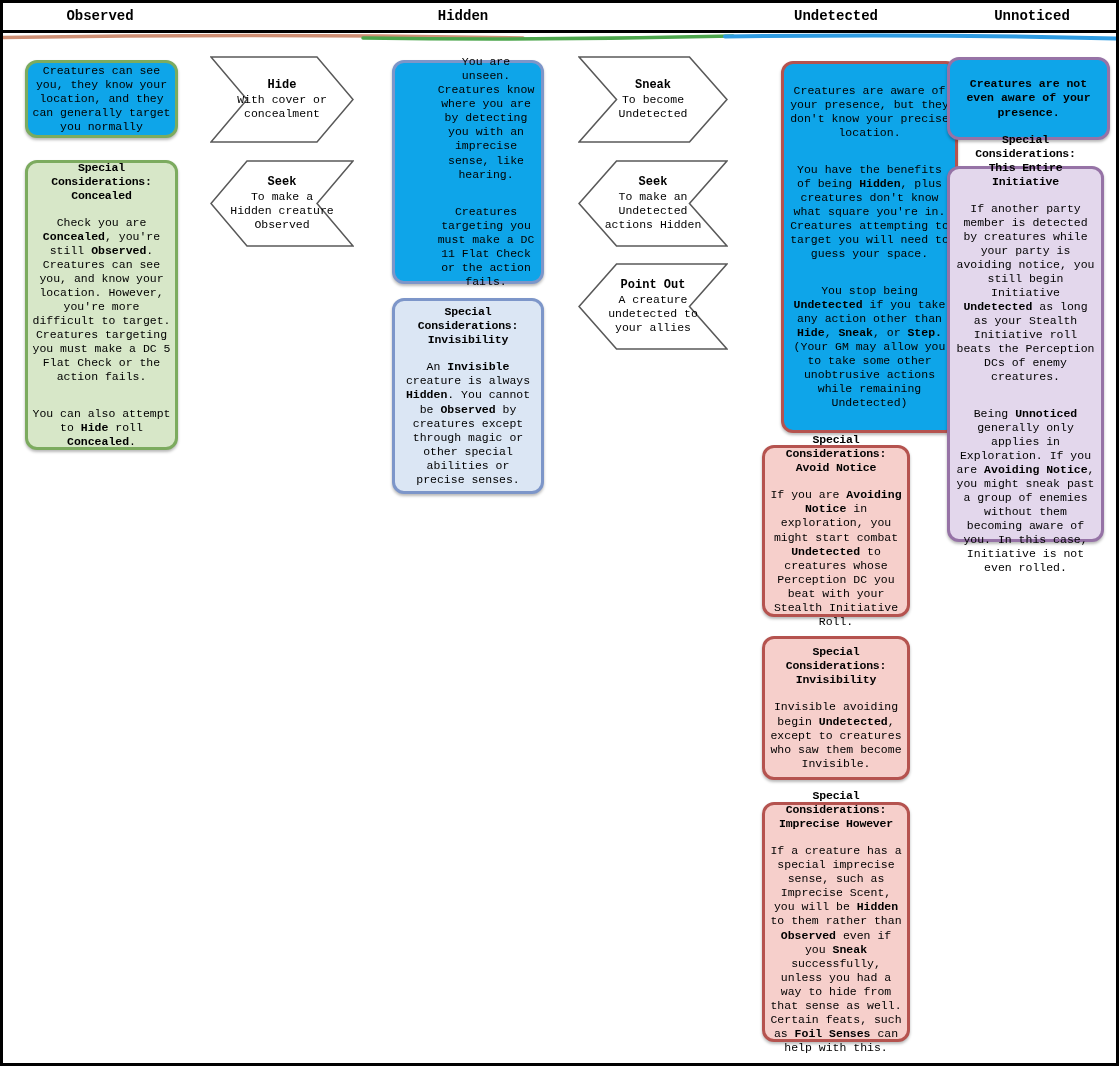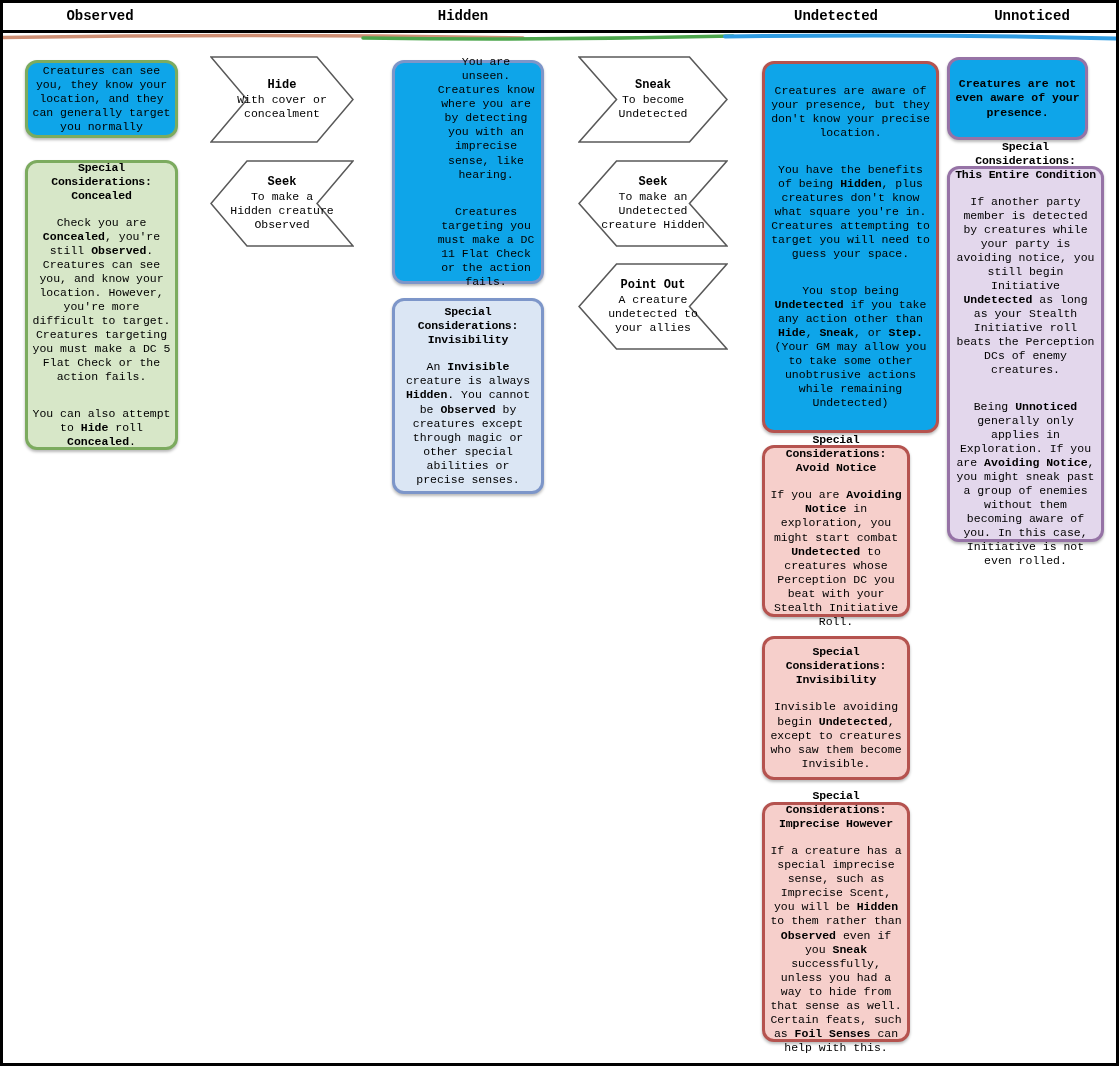--- a/index.html
+++ b/index.html
@@ -141,37 +141,37 @@
   </div>
 
   <div class="arrow" style="left:575px;top:157px;width:150px;height:87px;">
     <svg viewBox="0 0 144 88" preserveAspectRatio="none">
       <polygon points="143,1 37,1 1,44 37,87 143,87 107,44" fill="#ffffff" stroke="#595959" stroke-width="1.5"></polygon>
     </svg>
     <div class="arrow-text">
       <div class="arrow-title">Seek</div>
       <div class="arrow-sub">To make an
 Undetected
-creature Hidden</div>
+actions Hidden</div>
     </div>
   </div>
 
   <div class="arrow" style="left:575px;top:260px;width:150px;height:87px;">
     <svg viewBox="0 0 144 88" preserveAspectRatio="none">
       <polygon points="143,1 37,1 1,44 37,87 143,87 107,44" fill="#ffffff" stroke="#595959" stroke-width="1.5"></polygon>
     </svg>
     <div class="arrow-text">
       <div class="arrow-title">Point Out</div>
       <div class="arrow-sub">A creature
 undetected to
 your allies</div>
     </div>
   </div>
 
-  <div class="box red-line" style="left:759px;top:58px;width:177px;height:372px;">
+  <div class="box red-line" style="left:778px;top:58px;width:177px;height:372px;">
     <div>
         <p><span>Creatures are aware of your presence, but they don't know your precise location.</span></p>
         <p><span>You have the benefits of being </span><b>Hidden</b><span>, plus creatures don't know what square you're in. Creatures attempting to target you will need to guess your space.</span></p>
         <p><span>You stop being </span><b>Undetected</b><span> if you take any action other than </span><b>Hide</b><span>, </span><b>Sneak</b><span>, or </span><b>Step.</b><span> (Your GM may allow you to take some other unobtrusive actions while remaining Undetected)</span></p>
       </div>
   </div>
 
   <div class="box red-fill" style="left:759px;top:442px;width:148px;height:172px;">
     <div class="box-title">
       <div>Special Considerations:</div>
@@ -195,30 +195,30 @@
   <div class="box red-fill" style="left:759px;top:799px;width:148px;height:240px;">
     <div class="box-title">
       <div>Special Considerations:</div>
       <div>Imprecise However</div>
     </div>
     <div>
         <p><span>If a creature has a special imprecise sense, such as Imprecise Scent, you will be </span><b>Hidden</b><span> to them rather than </span><b>Observed</b><span> even if you </span><b>Sneak</b><span> successfully, unless you had a way to hide from that sense as well. Certain feats, such as </span><b>Foil Senses</b><span> can help with this.</span></p>
       </div>
   </div>
 
-  <div class="box purple-line" style="left:944px;top:54px;width:141px;height:83px;">
+  <div class="box purple-line" style="left:944px;top:54px;width:163px;height:83px;">
     <div>
         <p><b>Creatures are not even aware of your presence.</b></p>
       </div>
   </div>
 
   <div class="box purple-fill" style="left:944px;top:163px;width:157px;height:376px;">
     <div class="box-title">
       <div>Special Considerations:</div>
-      <div>This Entire Condition</div>
+      <div>This Entire Initiative</div>
     </div>
     <div>
         <p><span>If another party member is detected by creatures while your party is avoiding notice, you still begin Initiative </span><b>Undetected</b><span> as long as your Stealth Initiative roll beats the Perception DCs of enemy creatures.</span></p>
         <p><span>Being </span><b>Unnoticed</b><span> generally only applies in Exploration. If you are </span><b>Avoiding Notice</b><span>, you might sneak past a group of enemies without them becoming aware of you. In this case, Initiative is not even rolled.</span></p>
       </div>
   </div>
 
 </div>
 
 </body></html>

